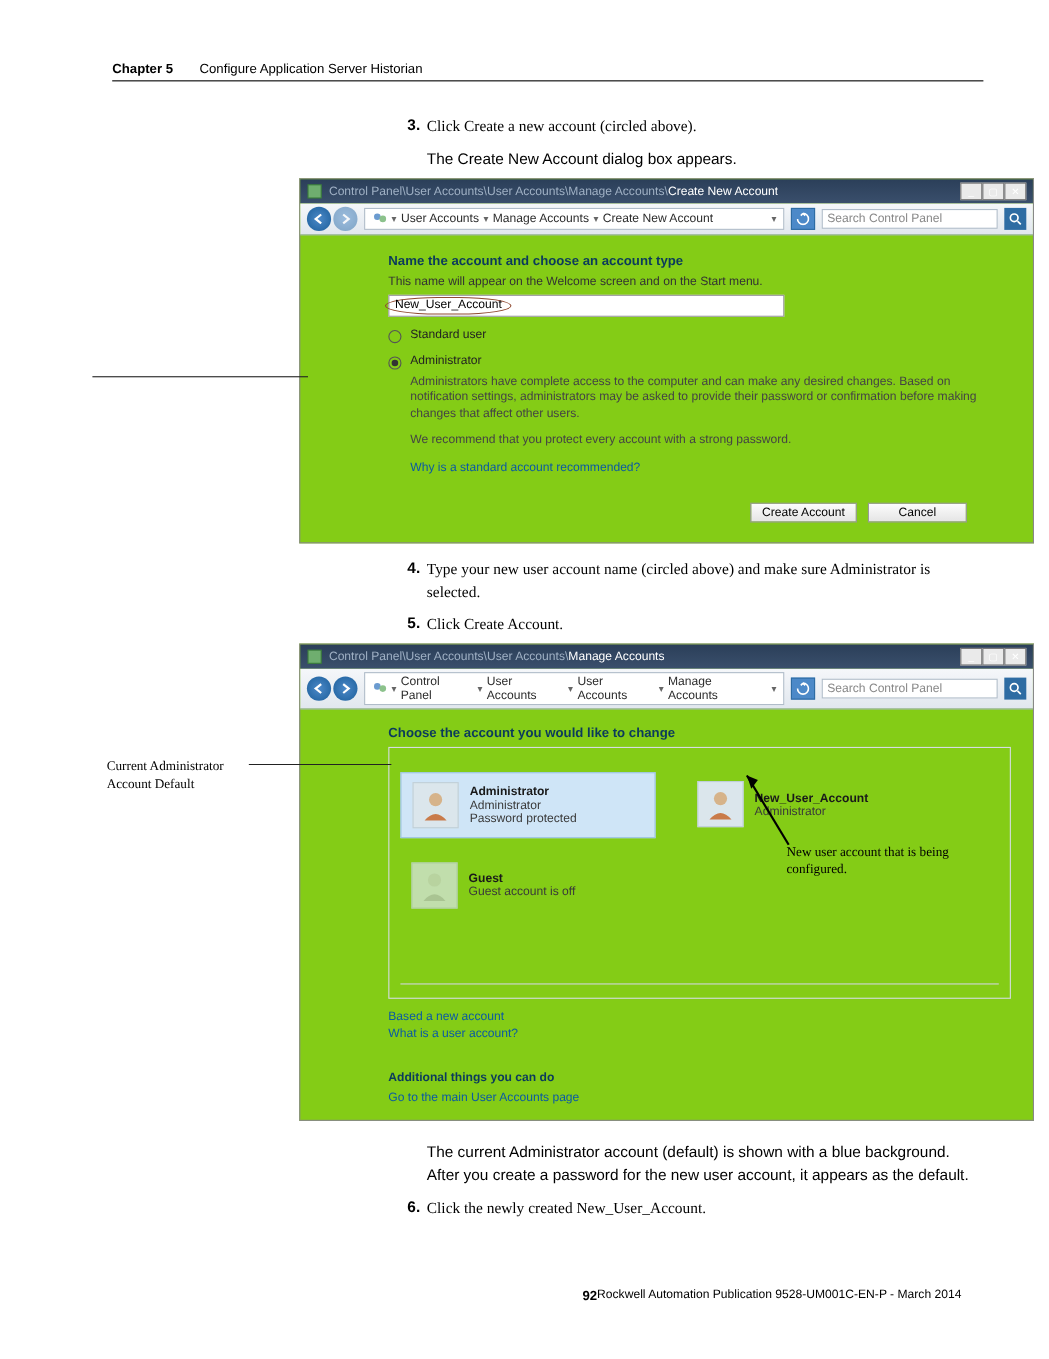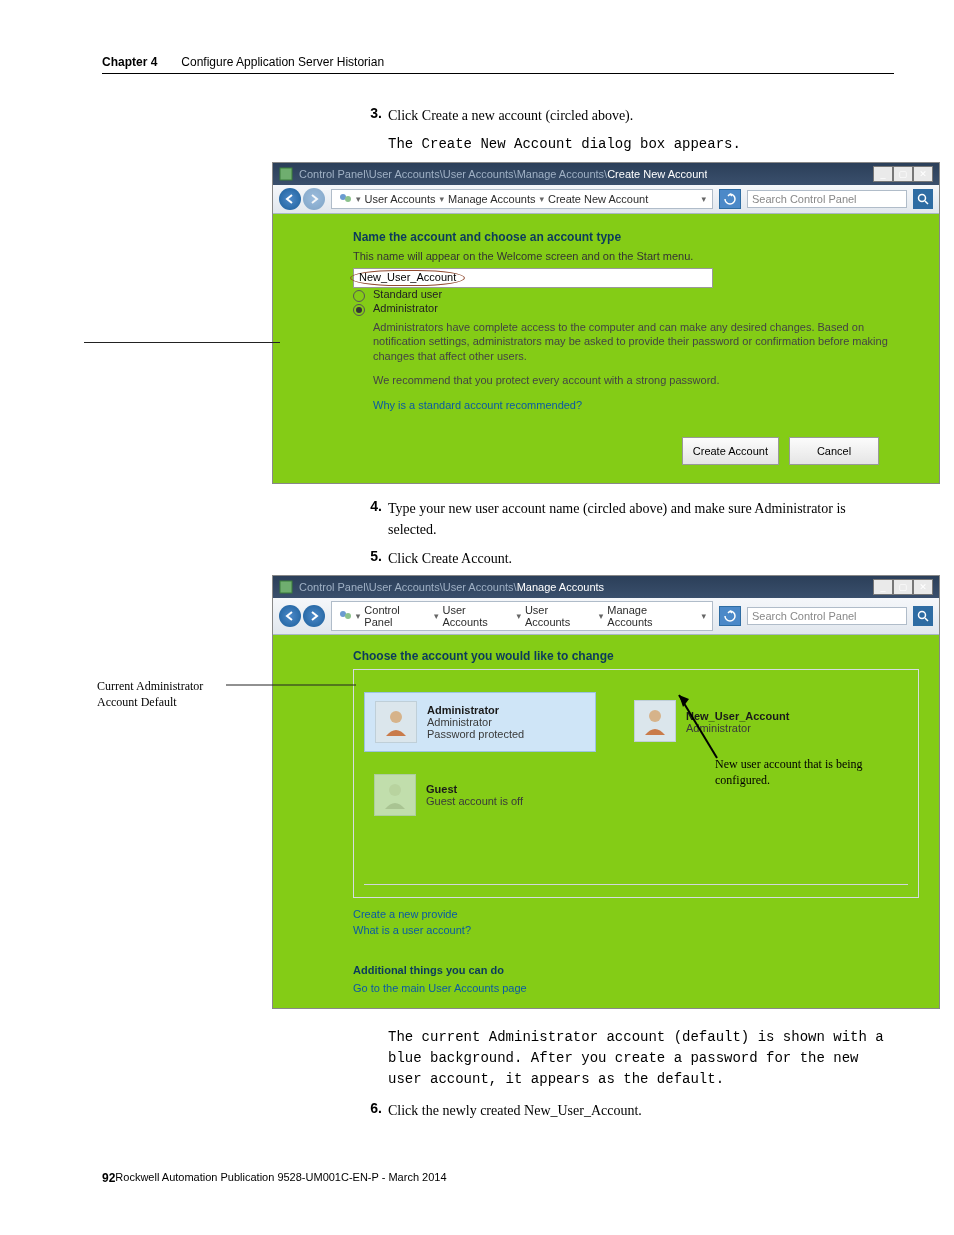--- a/index.html
+++ b/index.html
@@ -20,21 +20,21 @@
     gap: 24px;
     border-bottom: 1px solid #000;
     padding-bottom: 4px;
   }
   .chapter-label { font-family: Arial, sans-serif; font-weight: bold; font-size: 12px; }
   .chapter-title { font-family: Arial, sans-serif; font-size: 12px; }
   .content { position: absolute; left: 102px; right: 60px; top: 105px; }
   .step-row { display: flex; margin-left: 260px; margin-bottom: 4px; }
   .step-num { font-family: Arial, sans-serif; font-weight: bold; font-size: 14px; width: 26px; text-align: right; padding-right: 6px; }
   .step-text { font-family: Georgia, serif; font-size: 14px; line-height: 1.5; flex: 1; }
-  .indent-text { margin-left: 286px; font-family: Liberation Mono, monospace; font-size: 14px; margin-top: 10px; margin-bottom: 10px; }
+  .indent-text { margin-left: 286px; font-family: Liberation Sans, sans-serif; font-size: 14px; margin-top: 10px; margin-bottom: 10px; }
   .screenshot-window {
     margin-left: 170px;
     margin-top: 6px;
     margin-bottom: 14px;
     width: 668px;
     border: 1px solid #888;
     background: #84cc16;
     font-family: "Segoe UI", Tahoma, sans-serif;
     font-size: 11px;
   }
@@ -62,50 +62,50 @@
   .bc-sep { font-size: 9px; color: #666; }
   .refresh-btn { width: 22px; height: 20px; background: #4c89c8; border: 1px solid #2e6ca3; display:flex; align-items:center; justify-content:center; }
   .search-box { width: 160px; background: #fff; border: 1px solid #b0bcc9; padding: 2px 4px; color: #888; display:flex; align-items:center; justify-content:space-between; }
   .search-go { width: 20px; height: 20px; background: #2e6ca3; display:flex; align-items:center; justify-content:center; }
   .win-body { padding: 16px 20px 18px 80px; }
   .section-heading { color: #0b3a5c; font-size: 12px; font-weight: bold; margin-bottom: 6px; }
   .desc-text { font-size: 11px; color: #333; margin-bottom: 6px; }
   .link-text { color: #0b5aa3; font-size: 11px; }
   .input-field { width: 360px; height: 20px; border: 1px solid #999; padding: 2px 4px; font-size: 11px; background: #fff; display:flex; align-items:center; }
   .oval-circle { border: 1px solid #904a30; border-radius: 50%/60%; padding: 0 8px 2px 8px; margin: -2px -8px; display:inline-block; }
-  .radio-row { display: flex; align-items: flex-start; gap: 8px; }
+  .radio-row { display: flex; align-items: flex-start; gap: 8px; margin-top: 10px; }
   .radio { width: 12px; height: 12px; border: 1px solid #555; border-radius: 50%; margin-top: 2px; flex-shrink:0; position:relative; }
   .radio.selected::after { content:""; position:absolute; inset:2px; border-radius:50%; background:#333; }
   .radio-label { font-size: 11px; color: #222; }
   .radio-desc { font-size: 11px; color: #444; margin-left: 20px; margin-top: 4px; line-height:1.3; }
   .btn-row { display: flex; justify-content: flex-end; gap: 10px; margin-top: 26px; padding-right: 40px; }
-  .win-button { min-width: 90px; height: 28px; border: 1px solid #999; background: linear-gradient(#fcfcfc,#e5e5e5); font-size: 11px; display:flex; align-items:center; justify-content:center; padding: 0 10px; }
+  .win-button { min-width: 90px; height: 18px; border: 1px solid #999; background: linear-gradient(#fcfcfc,#e5e5e5); font-size: 11px; display:flex; align-items:center; justify-content:center; padding: 0 10px; }
   .callout-line-1 {
     position: absolute; width: 196px; height: 1px; background: #222;
   }
   .win-body2 { padding: 14px 20px 14px 80px; }
   .account-tiles { display: flex; gap: 28px; margin-top: 14px; margin-bottom: 14px; }
   .tile { display: flex; gap: 10px; width: 232px; padding: 8px 10px; }
   .tile.active { background: #cfe5f7; border: 1px solid #9bc4e0; }
   .tile .avatar { width: 42px; height: 42px; background: #dbe6ec; border: 1px solid #bfcfd8; display:flex; align-items:center; justify-content:center; }
   .tile-info { display:flex; flex-direction:column; justify-content:center; }
   .tile-name { font-weight: bold; font-size: 11px; color: #1a1a1a; }
   .tile-sub { font-size: 11px; color: #3a3a3a; }
   .separator-line { height: 1px; background: #d0d6da; margin: 60px 0 12px 0; }
   .callout-label { position: absolute; font-family: Liberation Serif, serif; font-size: 12px; line-height: 1.3; }
-  .footer { position: absolute; bottom: 50px; left: 102px; right: 60px; display:flex; justify-content:flex-start; }
+  .footer { position: absolute; bottom: 50px; left: 102px; right: 60px; display:flex; justify-content:flex-end; }
   .page-num { font-family: Arial, sans-serif; font-weight: bold; font-size: 12px; }
   .pub { font-family: Liberation Sans, sans-serif; font-size: 11px; }
   .arrow-svg { position:absolute; pointer-events:none; }
 </style>
 </head>
 <body>
 
 <div class="header">
-  <span class="chapter-label">Chapter 4</span>
+  <span class="chapter-label">Chapter 5</span>
   <span class="chapter-title">Configure Application Server Historian</span>
 </div>
 
 <div class="content">
 
   <div class="step-row">
     <div class="step-num">3.</div>
     <div class="step-text">Click Create a new account (circled above).</div>
   </div>
   <div class="indent-text">The Create New Account dialog box appears.</div>
@@ -312,21 +312,21 @@
                   </svg>
                 </div>
               <div class="tile-info">
                 <div class="tile-name">Guest</div>
                 <div class="tile-sub">Guest account is off</div>
               </div>
             </div>
           </div>
           <div class="separator-line"></div>
         </div>
-        <div class="link-text" style="margin-top:10px;">Create a new provide</div>
+        <div class="link-text" style="margin-top:10px;">Based a new account</div>
         <div class="link-text" style="margin-top:4px;">What is a user account?</div>
         <div class="section-heading" style="margin-top:28px; font-size:11px;">Additional things you can do</div>
         <div class="link-text" style="margin-top:4px;">Go to the main User Accounts page</div>
       </div>
     </div>
   </div>
 
   <div class="indent-text" style="margin-top:18px; line-height:1.5;">The current Administrator account (default) is shown with a blue background. After you create a password for the new user account, it appears as the default.</div>
 
   <div class="step-row" style="margin-top:10px;">

